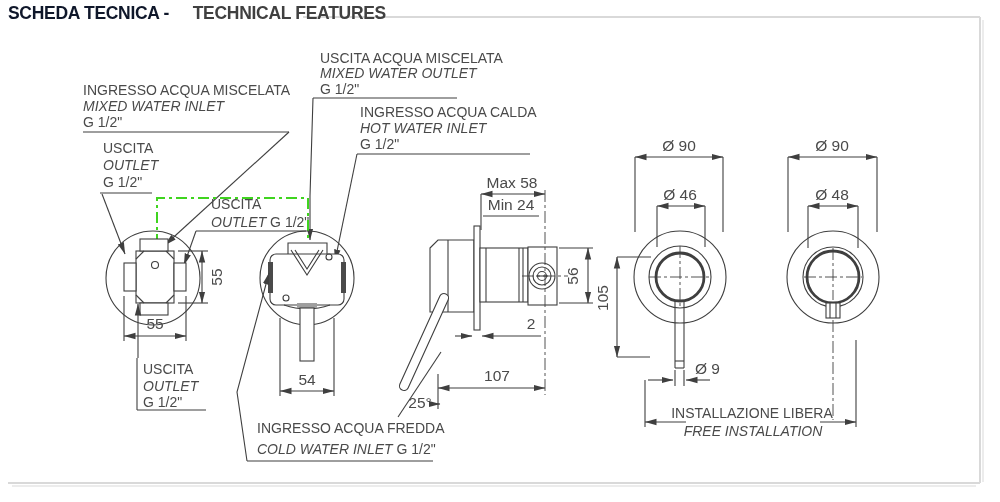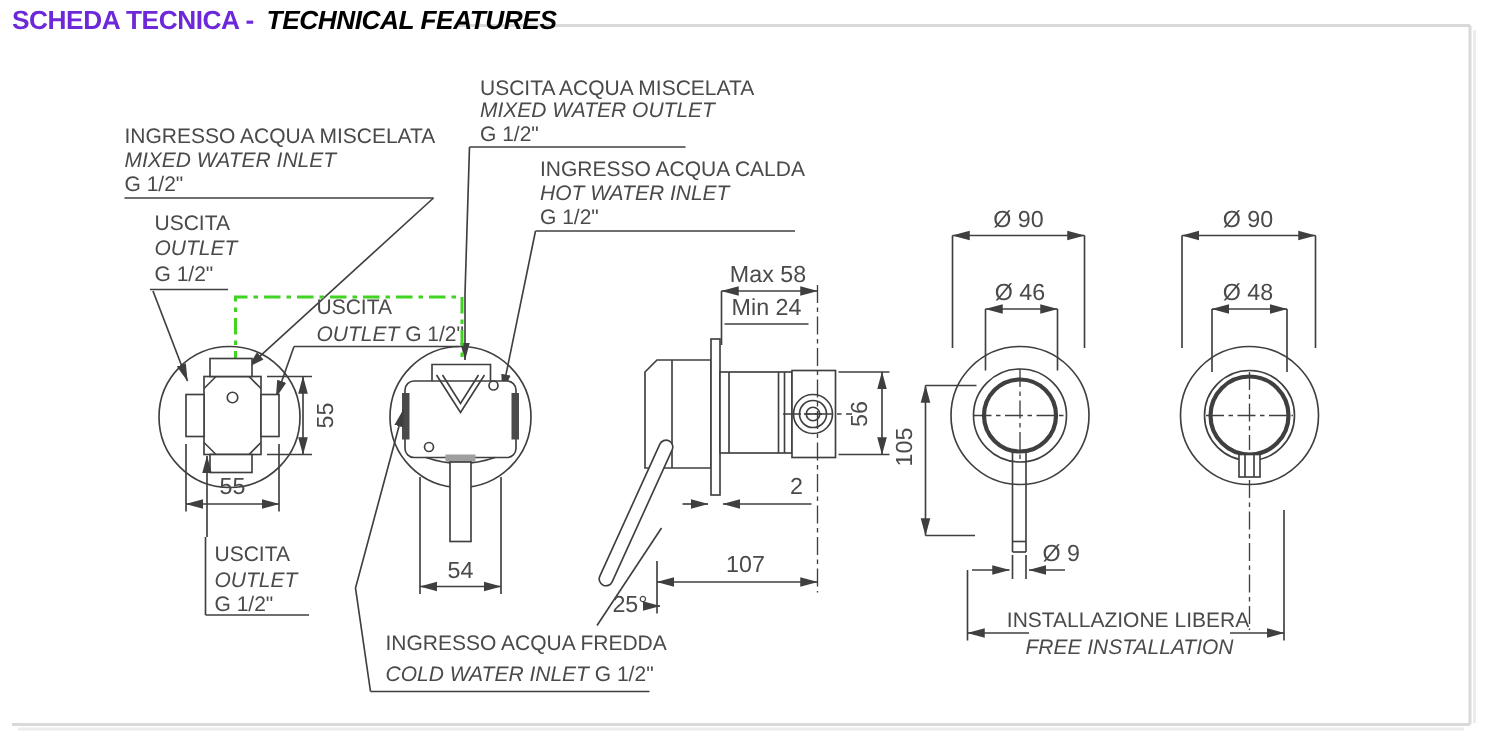--- a/index.html
+++ b/index.html
@@ -4,22 +4,22 @@
 <style>
   html,body{margin:0;padding:0;background:#ffffff;}
   .stage{
     position:relative;width:1000px;height:502px;background:#ffffff;overflow:hidden;
     font-family:"Liberation Sans", sans-serif;
   }
   .title{
     position:absolute;left:8px;top:3px;font-size:17.5px;font-weight:bold;
     letter-spacing:-0.3px;white-space:nowrap;
   }
-  .title .main{color:#6d28d9;}
-  .title .sub{color:#000000;font-style:italic;margin-left:4px;}
+  .title .main{color:#0f172a;}
+  .title .sub{color:#404040;margin-left:19px;}
   svg text{font-family:"Liberation Sans", sans-serif;fill:#4a4a4a;}
   .lbl{font-size:14px;}
   .it{font-style:italic;}
   .dim{font-size:15.5px;}
   .thin{stroke:#3f3f3f;stroke-width:1.1;fill:none;}
   .thick{stroke:#3f3f3f;stroke-width:2.8;fill:none;}
   .wfill{fill:#ffffff;stroke:#3f3f3f;stroke-width:1.1;}
   .cl{stroke:#3f3f3f;stroke-width:0.9;fill:none;stroke-dasharray:12 3 3 3;}
   .grn{stroke:#3fd41f;stroke-width:2;fill:none;stroke-dasharray:11 4 3 4;}
   .frame{stroke:#d9d9d9;stroke-width:2;fill:none;}

